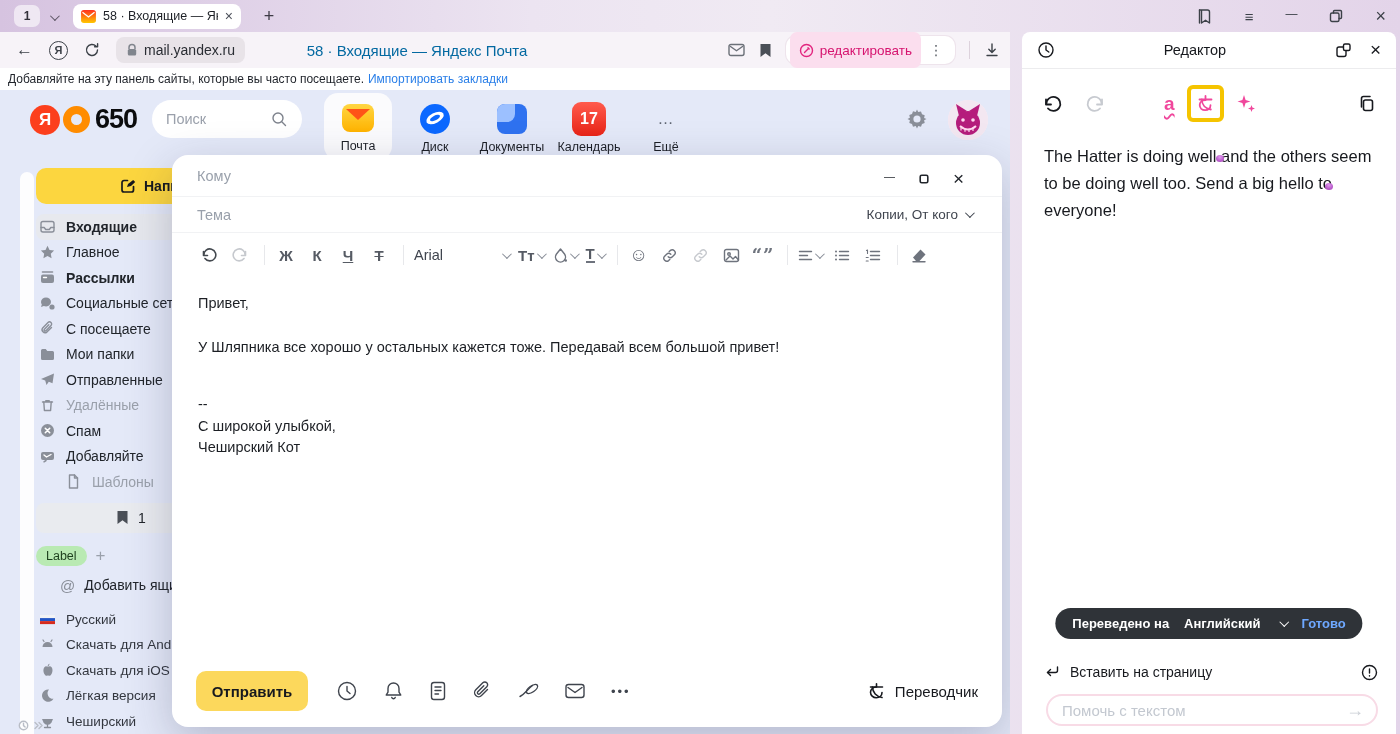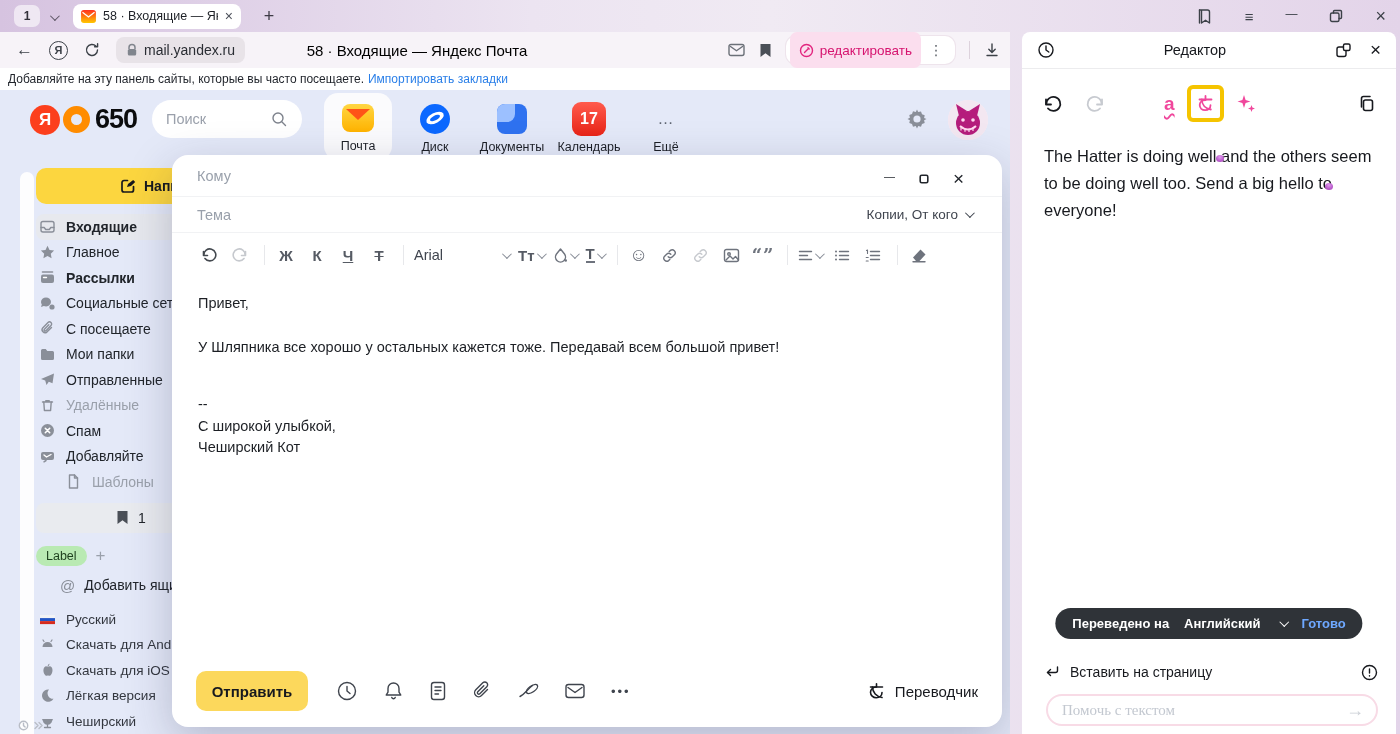--- a/index.html
+++ b/index.html
@@ -24,21 +24,21 @@
   .winctrl .g { font-size:15px; }
 
   
   .main { position:absolute; left:0; top:32px; width:1010px; height:702px; display:flex; flex-direction:column; }
   .addressbar { position:relative; height:36px; background:#f7f3f8; display:flex; align-items:center; flex:none; }
   .ab-ic { color:#3c4148; margin-left:16px; }
   .back { font-size:17px; margin-left:16px; color:#3c4148; }
   .ya-circle { width:19px; height:19px; border:1.6px solid #3c4148; border-radius:50%; display:flex; align-items:center; justify-content:center; font-size:11px; font-weight:bold; color:#3c4148; margin-left:16px; }
   .addr-pill { margin-left:16px; height:26px; background:#e8e3e8; border-radius:8px; display:flex; align-items:center; gap:6px; padding:0 10px; }
   .addr-url { font-size:14px; color:#2a2d33; }
-  .page-title { position:absolute; left:272px; width:290px; text-align:center; font-size:15px; color:#000000; white-space:nowrap; }
+  .page-title { position:absolute; left:272px; width:290px; text-align:center; font-size:15px; color:#0369a1; white-space:nowrap; }
   .ab-right { position:absolute; right:10px; display:flex; align-items:center; gap:14px; }
   .edit-wrap { background:#fff; border-radius:10px; height:28px; display:flex; align-items:center; padding:0 4px 0 4px; box-shadow:0 0 0 1px #eee4ec; }
   .edit-pill { background:#fbdeee; border-radius:7px; height:36px; display:flex; align-items:center; gap:6px; padding:0 9px; color:#d6146f; font-size:13.5px; }
   .edit-dots { color:#5a5f66; font-size:14px; padding:0 8px; }
   .ab-divider { width:1px; height:18px; background:#ddd2dc; }
 
   .hintbar { height:22px; background:#fff; display:flex; align-items:center; padding-left:8px; font-size:12px; color:#1f232a; flex:none; }
   .hintbar a { color:#2a7fe8; text-decoration:none; margin-left:4px; }
 
   
@@ -130,21 +130,21 @@
   .pdot1 { left:194px; top:123px; } .pdot2 { left:303px; top:151px; }
   .p-pill { position:absolute; left:50%; transform:translateX(-50%); top:576px; height:31px; background:#2f3338;
     border-radius:17px; display:flex; align-items:center; padding:0 17px; gap:15px; font-size:13px; color:#fff; white-space:nowrap; }
   .p-pill b { font-weight:bold; }
   .p-lang { display:flex; align-items:center; gap:19px; font-weight:bold; }
   .p-done { color:#6ea8ff; font-weight:bold; }
   .p-insert { position:absolute; left:22px; right:18px; top:628px; height:24px; display:flex; align-items:center; gap:10px; color:#17191e; font-size:14px; }
   .p-info { margin-left:auto; }
   .p-input { position:absolute; left:24px; right:18px; bottom:8px; height:32px; border:2px solid #f8dbe6; border-radius:17px;
     display:flex; align-items:center; padding:0 6px 0 14px; background:#fff; }
-  .p-input input { flex:1; border:none; outline:none; font-size:15px; color:#15803d; font-family:Liberation Serif, serif; background:transparent; }
+  .p-input input { flex:1; border:none; outline:none; font-size:15px; color:#15803d; font-family:Liberation Sans, sans-serif; background:transparent; }
   .p-input input::placeholder { color:#c3c8d0; }
   .p-arrow { color:#ccd0d6; font-size:18px; padding:0 6px; }
 </style>
 </head>
 <body>
 
 <div class="window">
 
   <div class="tabbar">
     <div class="tab-counter">1</div>

